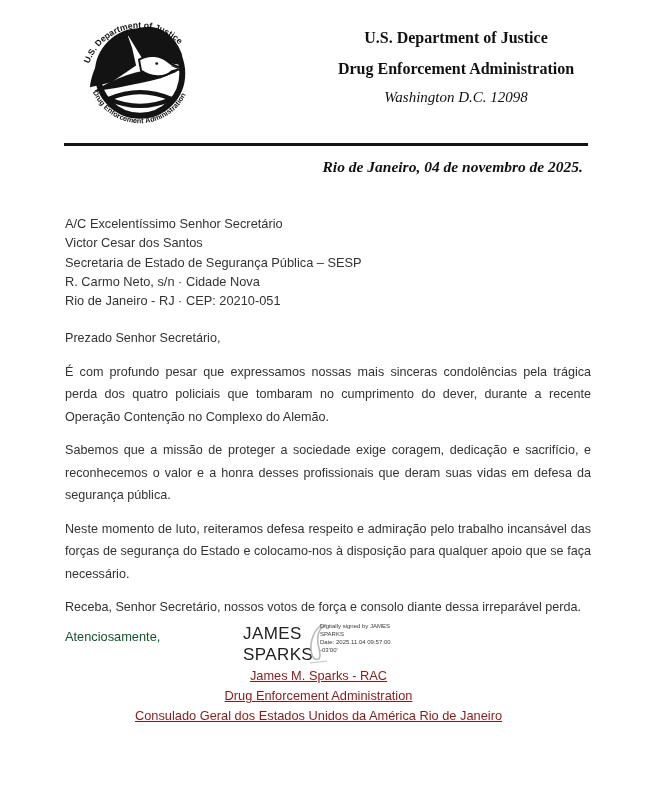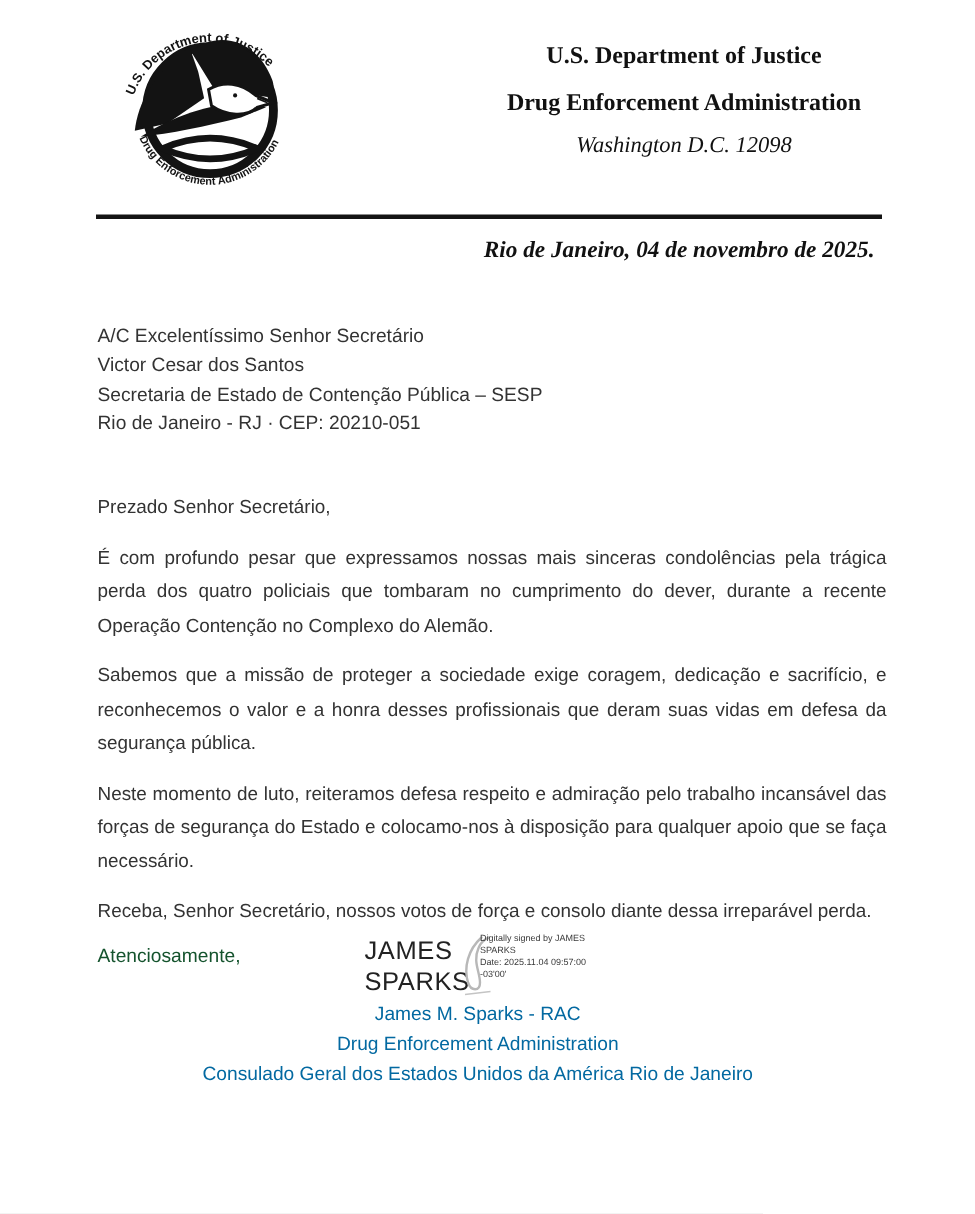--- a/index.html
+++ b/index.html
@@ -48,21 +48,21 @@
     position: absolute; left: 178px; top: 3px; width: 74px;
     font-size: 17px; line-height: 21px; letter-spacing: 0.4px; color: #222;
   }
   .sig-flourish { position: absolute; left: 242px; top: 3px; width: 22px; height: 42px; }
   .sig-note {
     position: absolute; left: 255px; top: 2px; width: 84px;
     font-size: 6px; line-height: 8px; color: #3a3a3a;
   }
   .sig-block {
     position: absolute; left: 0; top: 666px; width: 637px;
-    text-align: center; font-size: 12.8px; line-height: 19.5px; color: #0369a1;
+    text-align: center; font-size: 12.8px; line-height: 19.5px; color: #7f1d1d; text-decoration: underline;
   }
   .sig-block div { margin-bottom: 0.5px; }
 
   
   .footer {
     position: absolute; left: 0; top: 785px; width: 650px;
     text-align: center; font-size: 13.2px; letter-spacing: 0.2px; color: #262626;
   }
 </style>
 </head>
@@ -104,21 +104,22 @@
     <div class="l3">Washington D.C. 12098</div>
   </div>
 
   <div class="rule"></div>
 
   <div class="date-line">Rio de Janeiro, 04 de novembro de 2025.</div>
 
   <div class="recipient">
     <div>A/C Excelentíssimo Senhor Secretário</div>
     <div>Victor Cesar dos Santos</div>
-    <div>Secretaria de Estado de Contenção Pública – SESP</div>
+    <div>Secretaria de Estado de Segurança Pública – SESP</div>
+    <div>R. Carmo Neto, s/n · Cidade Nova</div>
     <div>Rio de Janeiro - RJ · CEP: 20210-051</div>
   </div>
 
   <div class="letter-body">
     <div class="salutation">Prezado Senhor Secretário,</div>
     <p>É com profundo pesar que expressamos nossas mais sinceras condolências pela trágica perda dos quatro policiais que tombaram no cumprimento do dever, durante a recente Operação Contenção no Complexo do Alemão.</p>
     <p>Sabemos que a missão de proteger a sociedade exige coragem, dedicação e sacrifício, e reconhecemos o valor e a honra desses profissionais que deram suas vidas em defesa da segurança pública.</p>
     <p>Neste momento de luto, reiteramos defesa respeito e admiração pelo trabalho incansável das forças de segurança do Estado e colocamo-nos à disposição para qualquer apoio que se faça necessário.</p>
     <p class="last">Receba, Senhor Secretário, nossos votos de força e consolo diante dessa irreparável perda.</p>
   </div>

